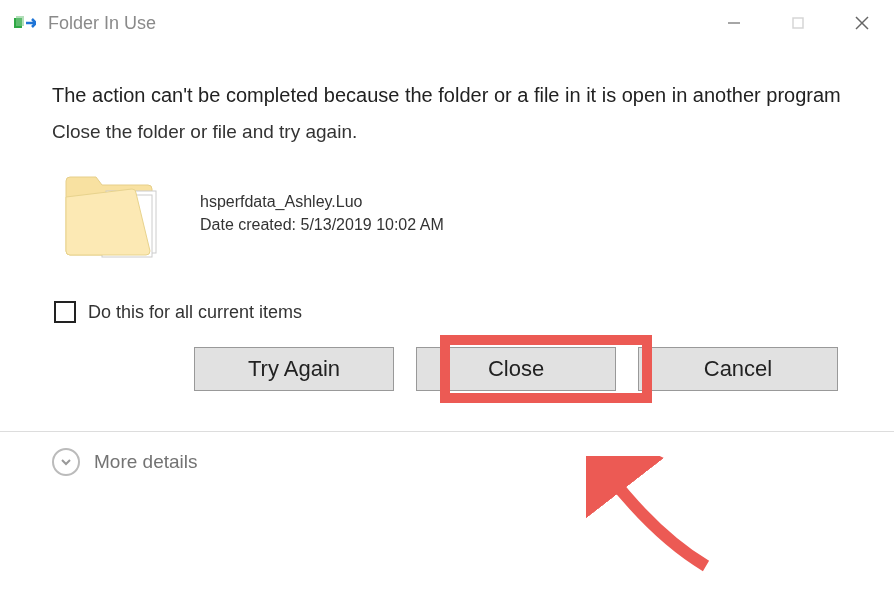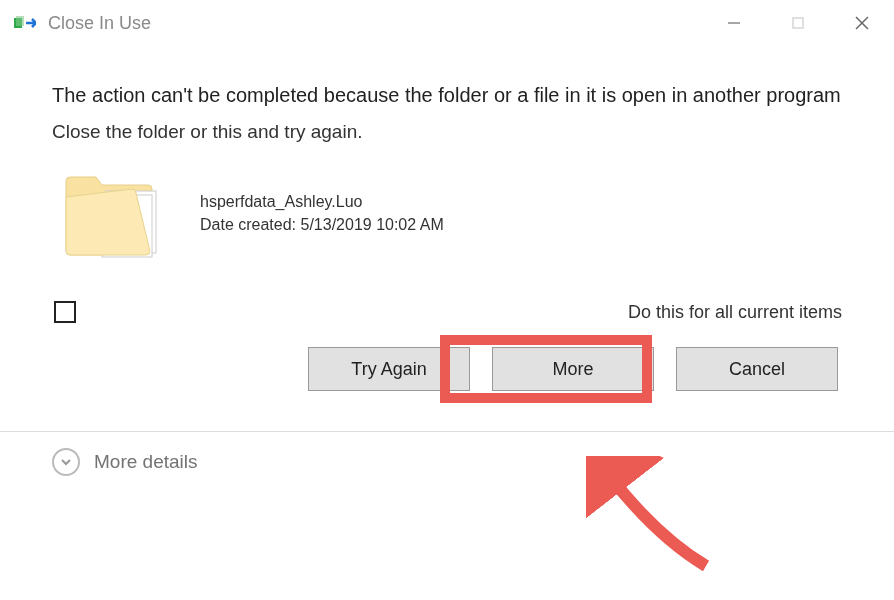--- a/index.html
+++ b/index.html
@@ -72,42 +72,41 @@
     font-size: 16px;
     color: #333;
     line-height: 1.45;
   }
   .check-row {
     display: flex;
     align-items: center;
     gap: 12px;
     margin-top: 28px;
     padding-left: 2px;
-    justify-content: space-between;
   }
   .checkbox {
     width: 22px;
     height: 22px;
     border: 2px solid #222;
     background: #fff;
   }
   .btn-row {
     display: flex;
     justify-content: flex-end;
     gap: 22px;
     margin-top: 24px;
     padding-right: 4px;
     position: relative;
   }
   .btn {
-    width: 162px;
+    width: 200px;
     height: 44px;
     background: #e1e1e1;
     border: 1px solid #999;
-    font-size: 18px;
+    font-size: 22px;
     color: #222;
     display: flex;
     align-items: center;
     justify-content: center;
     cursor: pointer;
   }
   .highlight-box {
     position: absolute;
     border: 10px solid #ec5a54;
     pointer-events: none;
@@ -143,21 +142,21 @@
 <body>
 
 <div class="titlebar">
   <span class="app-icon">
     <svg width="22" height="18" viewBox="0 0 22 18">
       <rect x="0" y="4" width="8" height="10" fill="#2fa845"></rect>
       <rect x="2" y="2" width="8" height="10" fill="#7fc98a" opacity="0.6"></rect>
       <path d="M12 9 L22 9 M18 5 L22 9 L18 13" stroke="#1e74d6" stroke-width="2.5" fill="none"></path>
     </svg>
   </span>
-  <span class="title-text">Close In Use</span>
+  <span class="title-text">Folder In Use</span>
   <div class="winbtns">
     <div class="winbtn">
       <svg width="16" height="16" viewBox="0 0 16 16">
           <line x1="2" y1="8" x2="14" y2="8" stroke="#888" stroke-width="1.5"></line>
         </svg>
     </div>
     <div class="winbtn" style="opacity:.35">
       <svg width="14" height="14" viewBox="0 0 14 14">
           <rect x="2" y="2" width="10" height="10" fill="none" stroke="#888" stroke-width="1.5"></rect>
         </svg>
@@ -168,21 +167,21 @@
           <line x1="15" y1="3" x2="3" y2="15" stroke="#666" stroke-width="1.5"></line>
         </svg>
     </div>
   </div>
 </div>
 
 <div class="content">
 
   <div class="heading">The action can't be completed because the folder or a file in it is open in another program</div>
 
-  <div class="instr">Close the folder or this and try again.</div>
+  <div class="instr">Close the folder or file and try again.</div>
 
   <div class="item-row">
     <div class="folder-icon">
       <svg width="110" height="100" viewBox="0 0 110 100">
         <path d="M4 20 L4 88 Q4 92 8 92 L86 92 Q90 92 90 88 L90 26 Q90 22 86 22 L40 22 L34 14 L8 14 Q4 14 4 18 Z" fill="#f8e1a1" stroke="#e6cf8a" stroke-width="1"></path>
         <rect x="44" y="28" width="50" height="62" fill="#ffffff" stroke="#ccc" stroke-width="1"></rect>
         <rect x="40" y="32" width="50" height="62" fill="#ffffff" stroke="#ccc" stroke-width="1"></rect>
         <path d="M4 34 L70 26 Q74 26 74 30 L88 88 Q88 92 84 92 L8 92 Q4 92 4 88 Z" fill="#fce9b4" stroke="#e8d38d" stroke-width="1"></path>
       </svg>
     </div>
@@ -192,21 +191,21 @@
     </div>
   </div>
 
   <div class="check-row">
     <div class="checkbox"></div>
     <span>Do this for all current items</span>
   </div>
 
   <div class="btn-row">
     <div class="btn">Try Again</div>
-    <div class="btn">More</div>
+    <div class="btn">Close</div>
     <div class="btn">Cancel</div>
     <div class="highlight-box" style="left:388px; top:-12px; width:212px; height:68px;"></div>
   </div>
 
 </div>
 
 <div class="divider"></div>
 
 <div class="footer">
   <span class="chev-circle">

